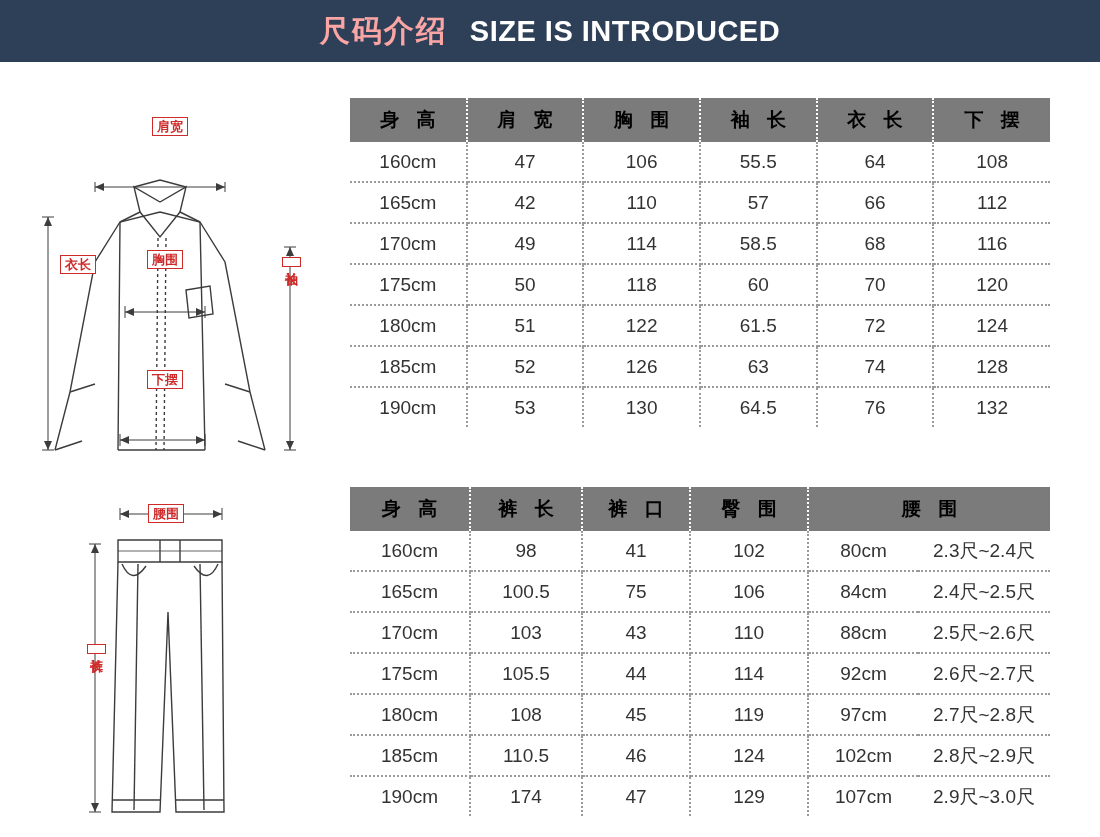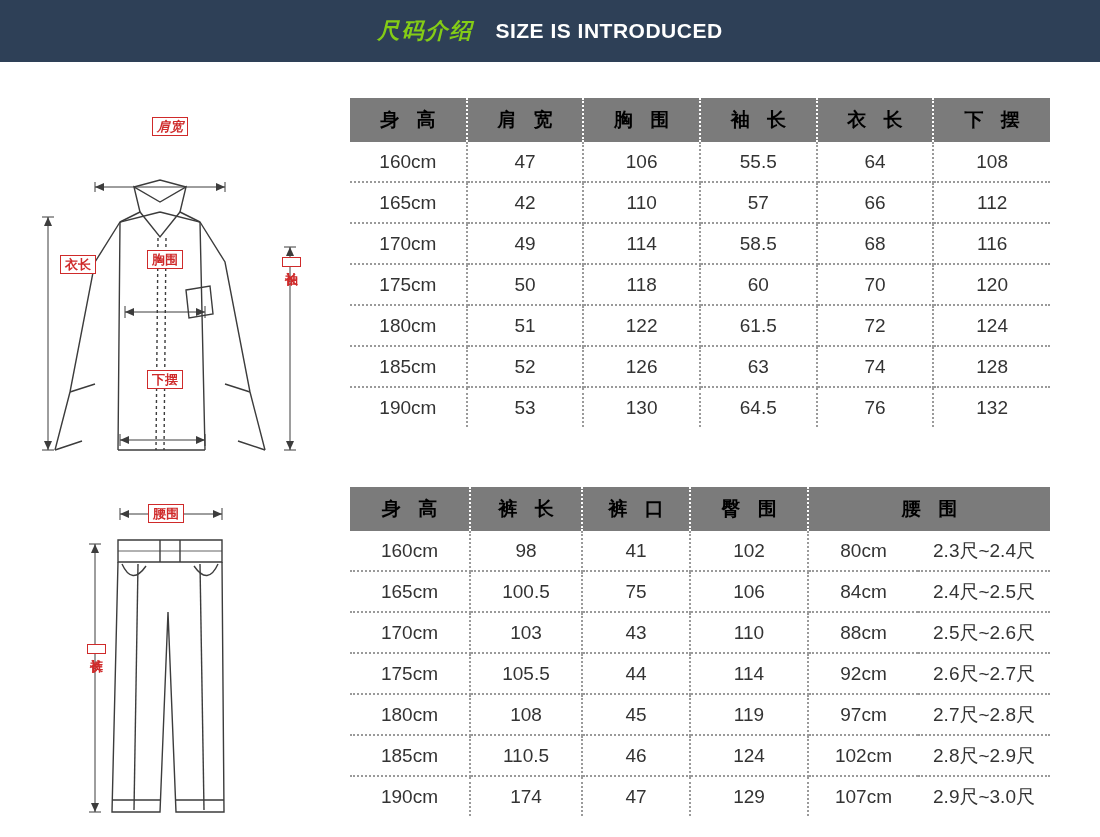--- a/index.html
+++ b/index.html
@@ -22,29 +22,28 @@
   
   .header {
     height: 62px;
     background: #2e4057;
     display: flex;
     align-items: center;
     justify-content: center;
     gap: 22px;
   }
   .header .title-cn {
-    color: #84cc16;
-    font-size: 22px;
+    color: #fca5a5;
+    font-size: 30px;
     font-weight: bold;
     letter-spacing: 2px;
-    font-style: italic;
   }
   .header .title-en {
     color: #ffffff;
-    font-size: 21px;
+    font-size: 29px;
     font-weight: bold;
     letter-spacing: 0.5px;
   }
   
   .section {
     position: absolute;
     left: 0;
     width: 1100px;
     display: flex;
   }
@@ -181,21 +180,21 @@
           <polygon points="125,250 134,246 134,254"></polygon>
           <polygon points="205,250 196,246 196,254"></polygon>
           <polygon points="120,378 129,374 129,382"></polygon>
           <polygon points="205,378 196,374 196,382"></polygon>
           <polygon points="48,155 44,164 52,164"></polygon>
           <polygon points="48,388 44,379 52,379"></polygon>
           <polygon points="290,185 286,194 294,194"></polygon>
           <polygon points="290,388 286,379 294,379"></polygon>
         </g>
       </svg>
-      <span class="chip" style="left:152px; top:55px;font-style:italic;">肩宽</span>
+      <span class="chip" style="left:152px; top:55px;">肩宽</span>
       <span class="chip" style="left:147px; top:188px;">胸围</span>
       <span class="chip" style="left:147px; top:308px;">下摆</span>
       <span class="chip" style="left:33px; top:193px;margin-left:27px;">衣长</span>
       <span class="chip vert" style="left:282px; top:195px;">袖长</span>
     </div>
 
     <div class="table-col">
       <div class="table-wrap-top">
         <table class="size-table">
           <thead>

